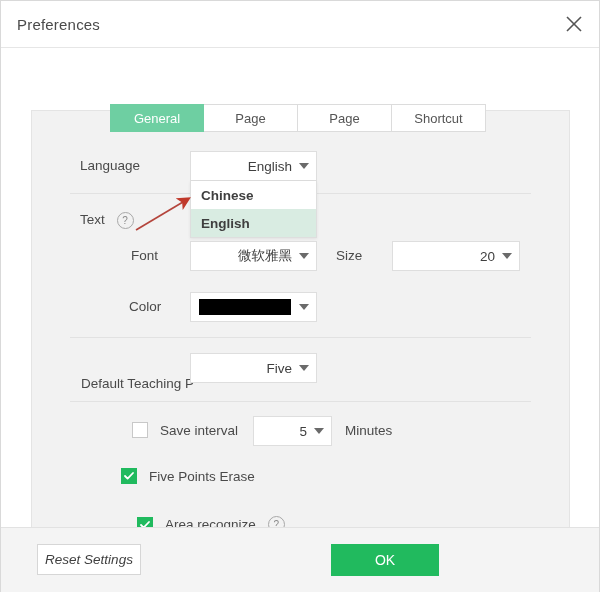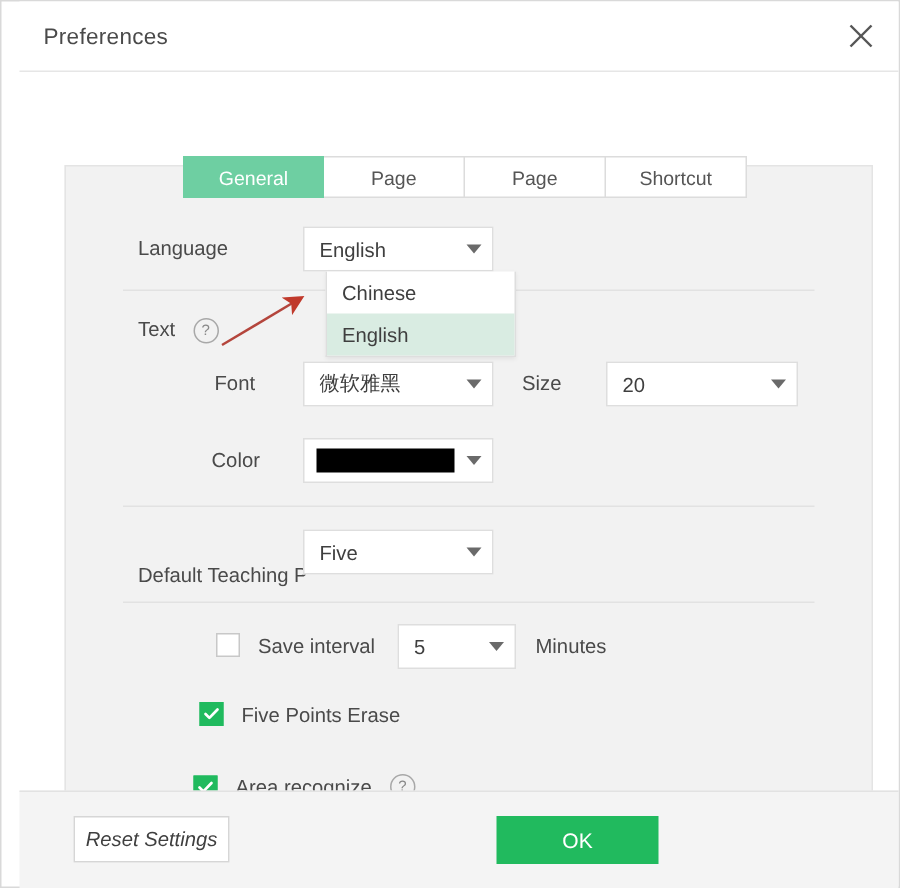--- a/index.html
+++ b/index.html
@@ -16,21 +16,20 @@
     overflow: hidden;
   }
 
   .window {
     position: relative;
     width: 600px;
     height: 592px;
     box-sizing: border-box;
     border: 1px solid #d9d9d9;
     background: #ffffff;
-    padding-left: 12px;
   }
 
   
   .titlebar {
     position: relative;
     height: 46px;
     background: #ffffff;
     border-bottom: 1px solid #e6e6e6;
     display: flex;
     align-items: center;
@@ -53,20 +52,21 @@
     justify-content: center;
     cursor: pointer;
   }
   .close-btn svg { display: block; }
 
   
   .body-area {
     position: relative;
     height: 479px;
     background: #ffffff;
+    text-align: right;
   }
 
   
   .tabs {
     position: absolute;
     left: 109px;
     top: 56px;
     display: flex;
     z-index: 4;
   }
@@ -147,29 +147,30 @@
   .caret-tri {
     width: 0; height: 0;
     border-left: 5px solid transparent;
     border-right: 5px solid transparent;
     border-top: 6px solid #6a6a6a;
   }
 
   
   .dropdown {
     position: absolute;
-    left: 204px;
+    left: 189px;
     top: 133px;
     width: 127px;
     box-sizing: border-box;
     background: #ffffff;
     border: 1px solid #dedede;
     border-top: none;
     z-index: 8;
     box-shadow: 0 1px 3px rgba(0,0,0,.07);
+    font-weight: bold;
   }
   .dd-item {
     height: 28px;
     display: flex;
     align-items: center;
     padding-left: 10px;
     font-size: 13.5px;
     color: #3f3f3f;
     cursor: pointer;
   }
@@ -391,21 +392,21 @@
 
     <div class="cb-row" style="left:120px; top:420px;">
       <span class="cbox checked">
         <svg width="12" height="12" viewBox="0 0 12 12">
           <polyline points="2,6 4.6,8.6 10,3" fill="none" stroke="#ffffff" stroke-width="1.8" stroke-linecap="round" stroke-linejoin="round"></polyline>
         </svg>
       </span>
       <span class="cb-label">Five Points Erase</span>
     </div>
 
-    <div class="cb-row" style="left:116px; top:468px;text-decoration:underline;">
+    <div class="cb-row" style="left:136px; top:468px;text-decoration:underline;">
       <span class="cbox checked">
         <svg width="12" height="12" viewBox="0 0 12 12">
           <polyline points="2,6 4.6,8.6 10,3" fill="none" stroke="#ffffff" stroke-width="1.8" stroke-linecap="round" stroke-linejoin="round"></polyline>
         </svg>
       </span>
       <span class="cb-label">Area recognize</span>
       <span class="help" style="margin-left:12px;">?</span>
     </div>
 
   </div>

